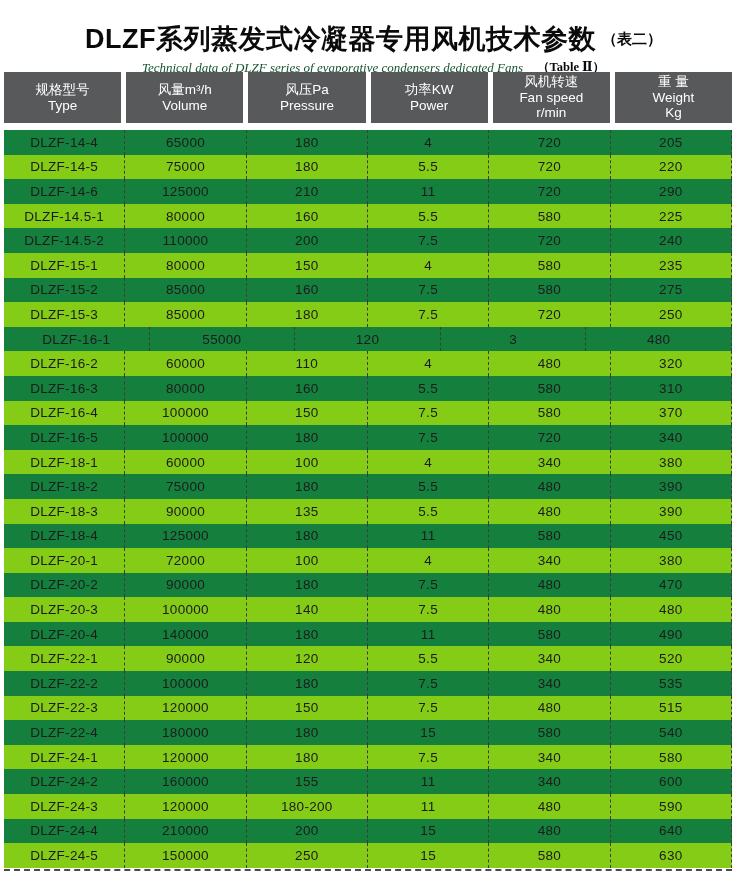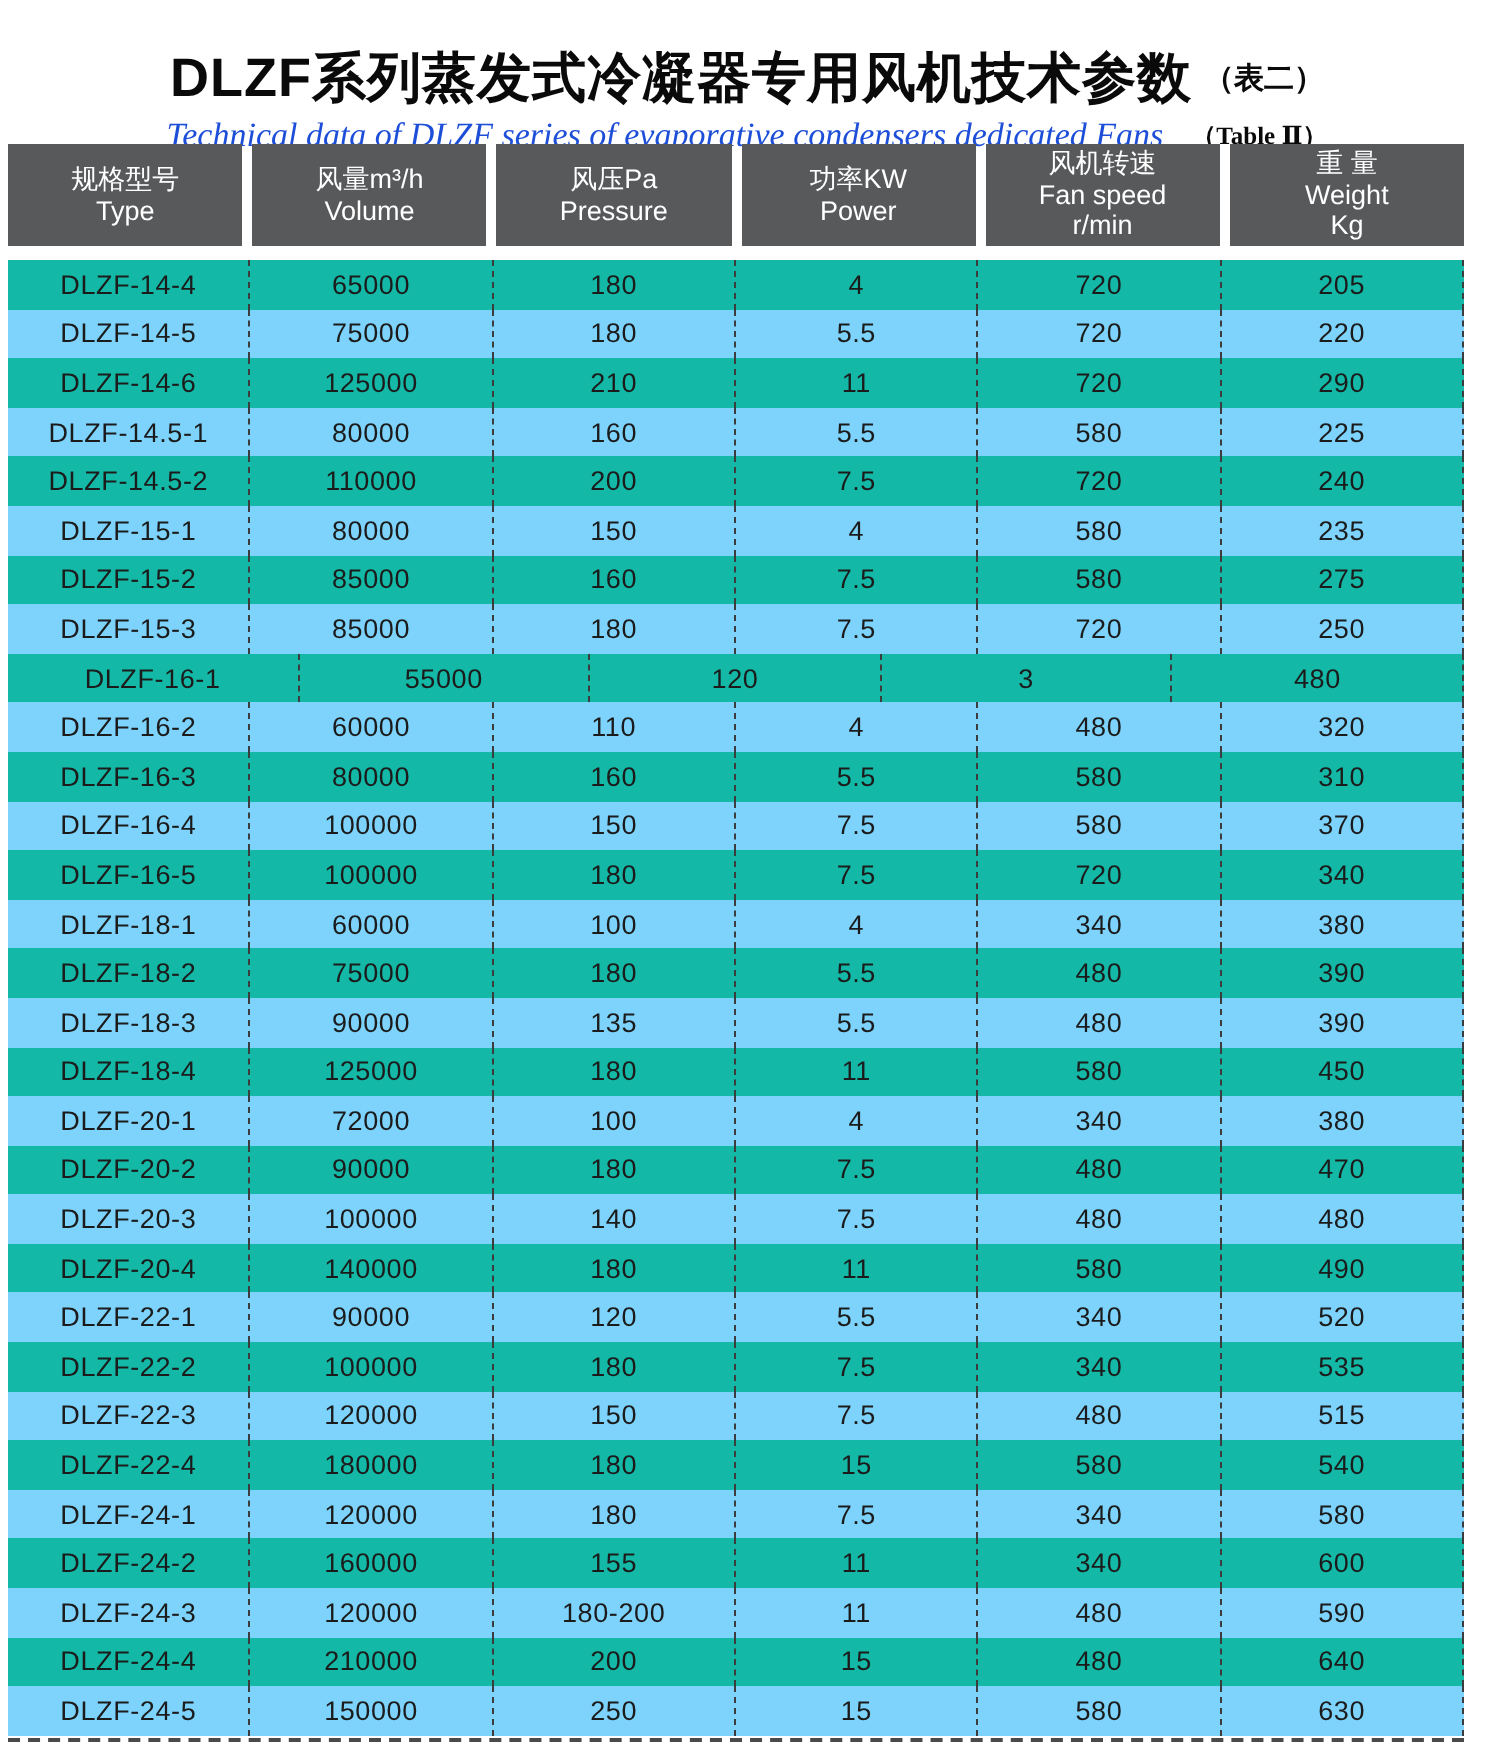--- a/index.html
+++ b/index.html
@@ -25,22 +25,22 @@
     font-size: 15px;
     font-weight: bold;
     color: #0a0a0a;
     margin-left: 6px;
     vertical-align: middle;
   }
   .subtitle-line { margin-top: 1px; white-space: nowrap; }
   .subtitle-en {
     font-family: "Liberation Serif", "DejaVu Serif", serif;
     font-style: italic;
-    font-size: 17px;
-    color: #1d4ed8;
+    font-size: 13px;
+    color: #14532d;
     vertical-align: middle;
   }
   .subtitle-suffix {
     font-family: "Liberation Serif", "DejaVu Serif", serif;
     font-size: 12.5px;
     font-weight: bold;
     color: #090909;
     margin-left: 14px;
     vertical-align: middle;
     text-align: center;
@@ -69,23 +69,23 @@
   }
   .tbody {
     margin-top: 7px;
     border-bottom: 2px dashed #4a4a4a;
     padding-bottom: 1px;
   }
   .tr {
     display: flex;
     height: 24.6px;
     align-items: stretch;
-    background: #7dd3fc;
-  }
-  .tr.alt { background: #14b8a6; }
+    background: #84cc16;
+  }
+  .tr.alt { background: #15803d; }
   .td {
     flex: 1 1 0;
     display: flex;
     align-items: center;
     justify-content: center;
     font-size: 13.5px;
     color: #1b1b1b;
     letter-spacing: 0.3px;
     box-sizing: border-box;
   }

